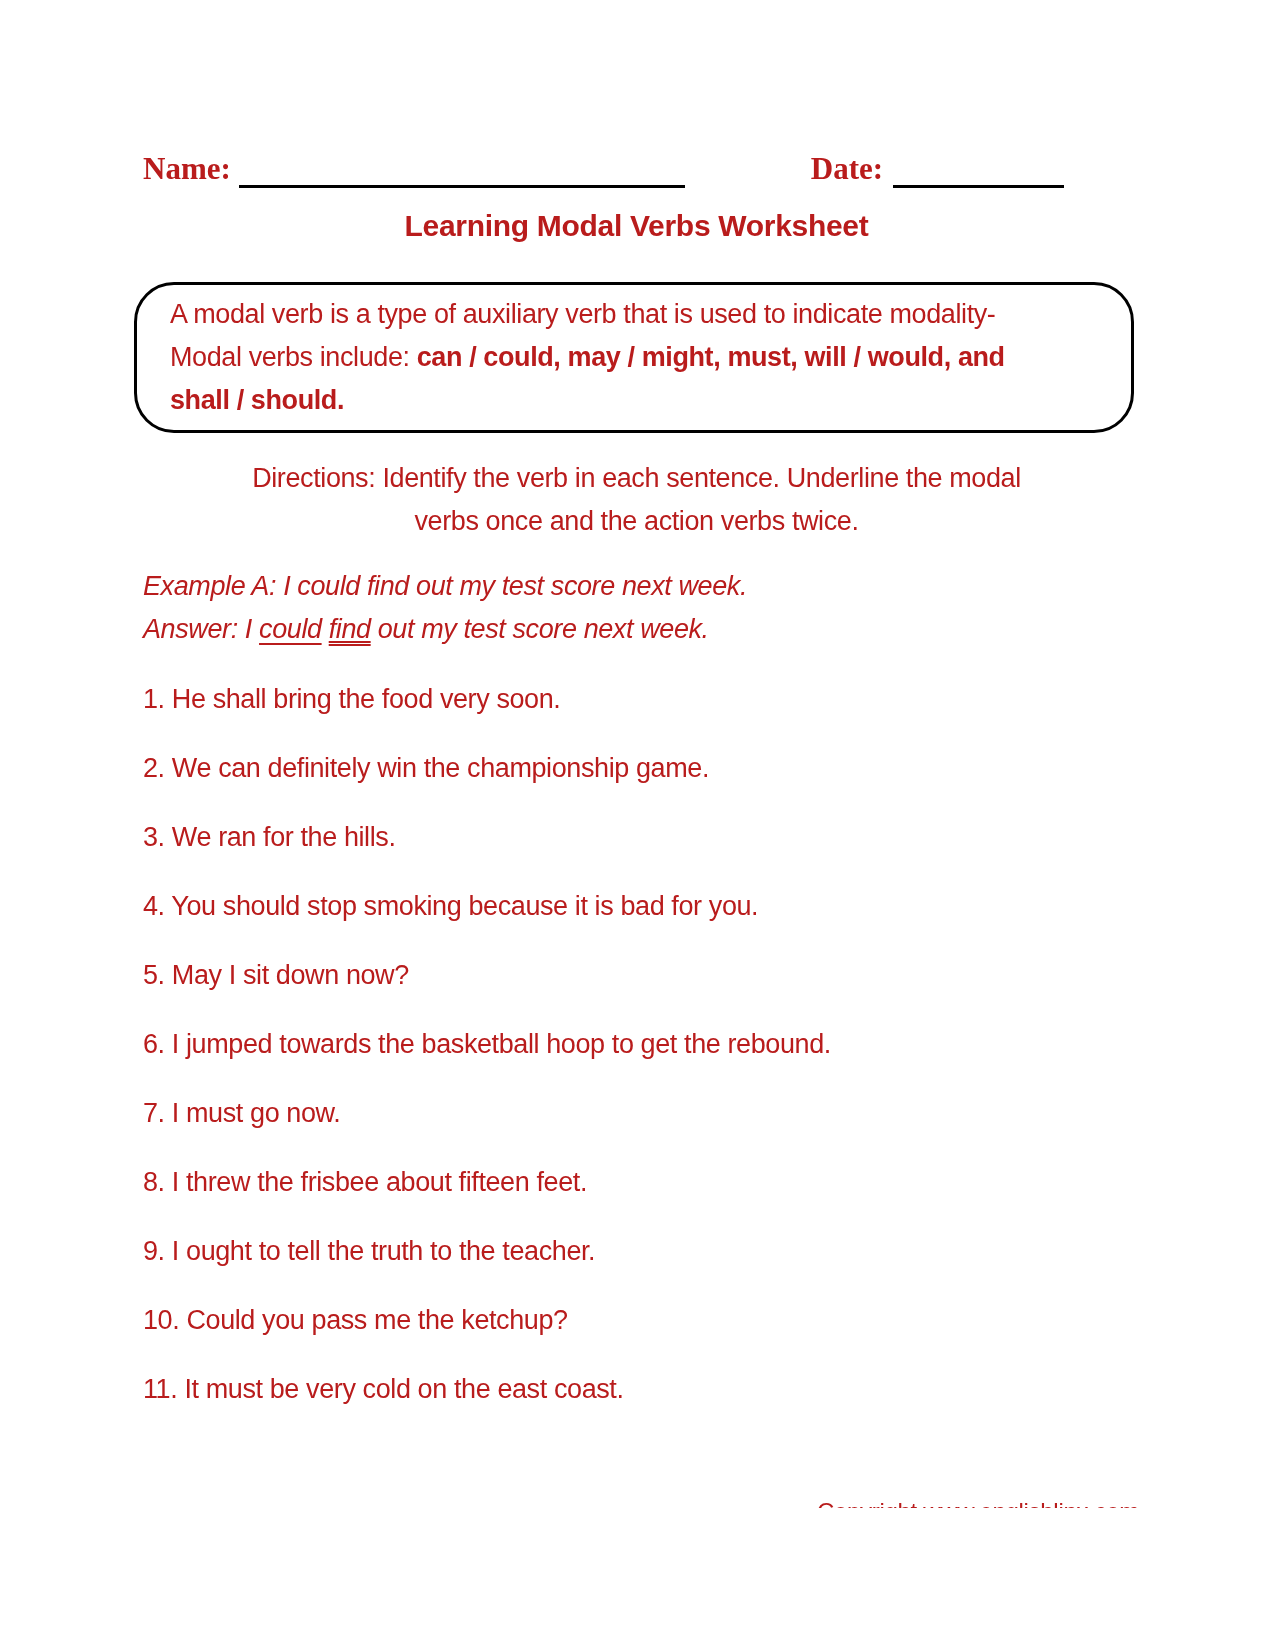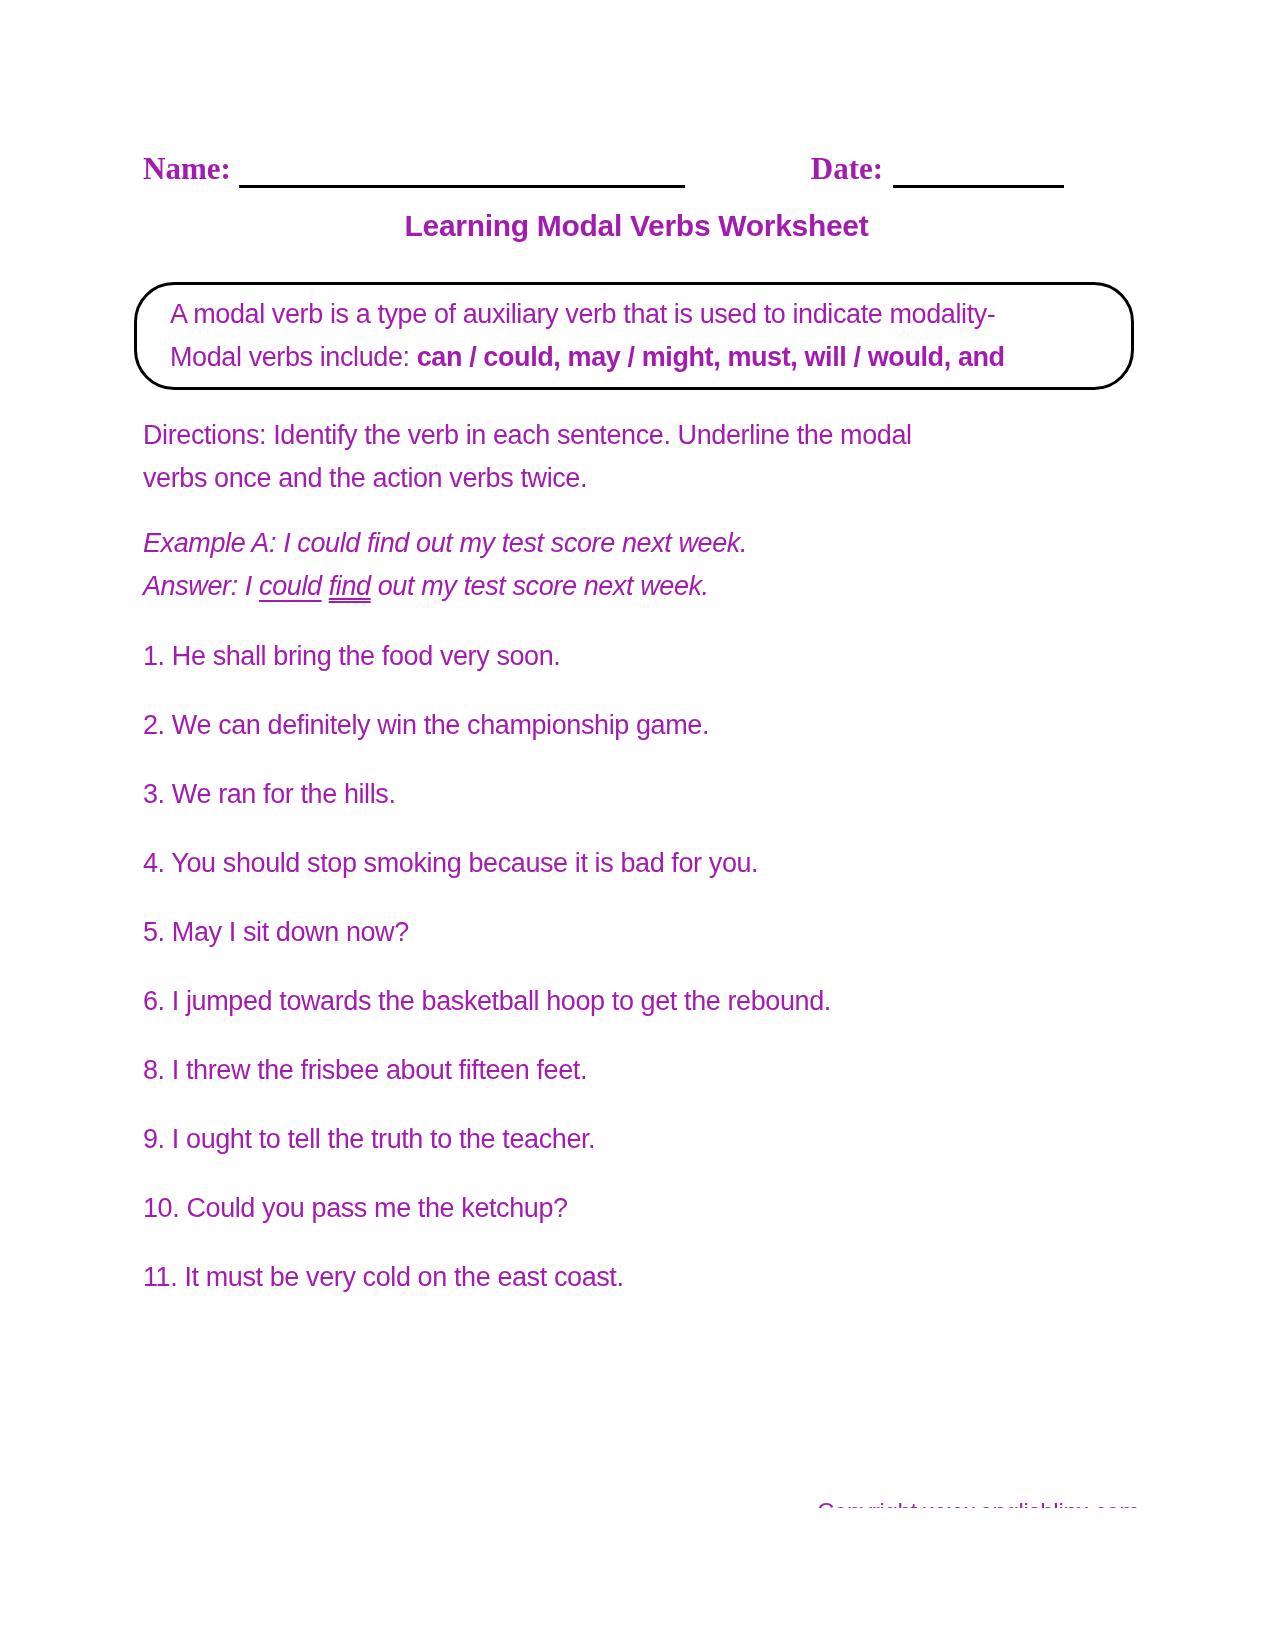--- a/index.html
+++ b/index.html
@@ -1,20 +1,20 @@
 <!DOCTYPE html>
 <html><head>
 <meta charset="utf-8">
 <style>
   * { margin:0; padding:0; box-sizing:content-box; }
   html,body { background:#ffffff; }
   .page {
     position:relative;
     width:1275px; height:1508px;
-    background:#ffffff; color:#a21caf;
+    background:#ffffff; color:#b91c1c;
     font-family:"Liberation Sans", sans-serif;
     overflow:hidden;
   }
   .content { padding-left:143px; padding-right:145px; }
 
   
   .header-row {
     padding-top:150px;
     font-family:"Liberation Serif", serif;
     font-weight:bold;
@@ -55,20 +55,21 @@
     letter-spacing:-0.4px;
   }
   .def-line { white-space:nowrap; }
   .bold { font-weight:bold; }
 
   .directions {
     margin-top:24px;
     font-size:27px;
     line-height:43px;
     letter-spacing:-0.4px;
+    text-align:center;
   }
   .dir-line { white-space:nowrap; }
 
   .example {
     margin-top:22px;
     font-style:italic;
     font-size:27px;
     line-height:43px;
     letter-spacing:-0.4px;
   }
@@ -113,39 +114,41 @@
 
     <div class="header-row">
       <span>Name:</span><span class="blank name-blank"></span><span class="date-label">Date:</span><span class="blank date-blank"></span>
     </div>
 
     <div class="title">Learning Modal Verbs Worksheet</div>
 
     <div class="def-box">
       <div class="def-line">A modal verb is a type of auxiliary verb that is used to indicate modality-</div>
       <div class="def-line"><span>Modal verbs include: </span><span class="bold">can / could, may / might, must, will / would, and</span></div>
+      <div class="def-line bold">shall / should.</div>
     </div>
 
     <div class="directions">
       <div class="dir-line">Directions: Identify the verb in each sentence. Underline the modal</div>
       <div class="dir-line">verbs once and the action verbs twice.</div>
     </div>
 
     <div class="example">
       <div class="example-line">Example A: I could find out my test score next week.</div>
       <div class="answer-line"><span>Answer: I </span><span class="u1">could</span><span> </span><span class="u2">find</span><span> out my test score next week.</span></div>
     </div>
 
     <div class="items">
       <div class="item">1. He shall bring the food very soon.</div>
       <div class="item">2. We can definitely win the championship game.</div>
       <div class="item">3. We ran for the hills.</div>
       <div class="item">4. You should stop smoking because it is bad for you.</div>
       <div class="item">5. May I sit down now?</div>
       <div class="item">6. I jumped towards the basketball hoop to get the rebound.</div>
+      <div class="item">7. I must go now.</div>
       <div class="item">8. I threw the frisbee about fifteen feet.</div>
       <div class="item">9. I ought to tell the truth to the teacher.</div>
       <div class="item">10. Could you pass me the ketchup?</div>
       <div class="item">11. It must be very cold on the east coast.</div>
     </div>
 
   </div>
 
   <div class="copyright">Copyright www.englishlinx.com</div>
 </div>

